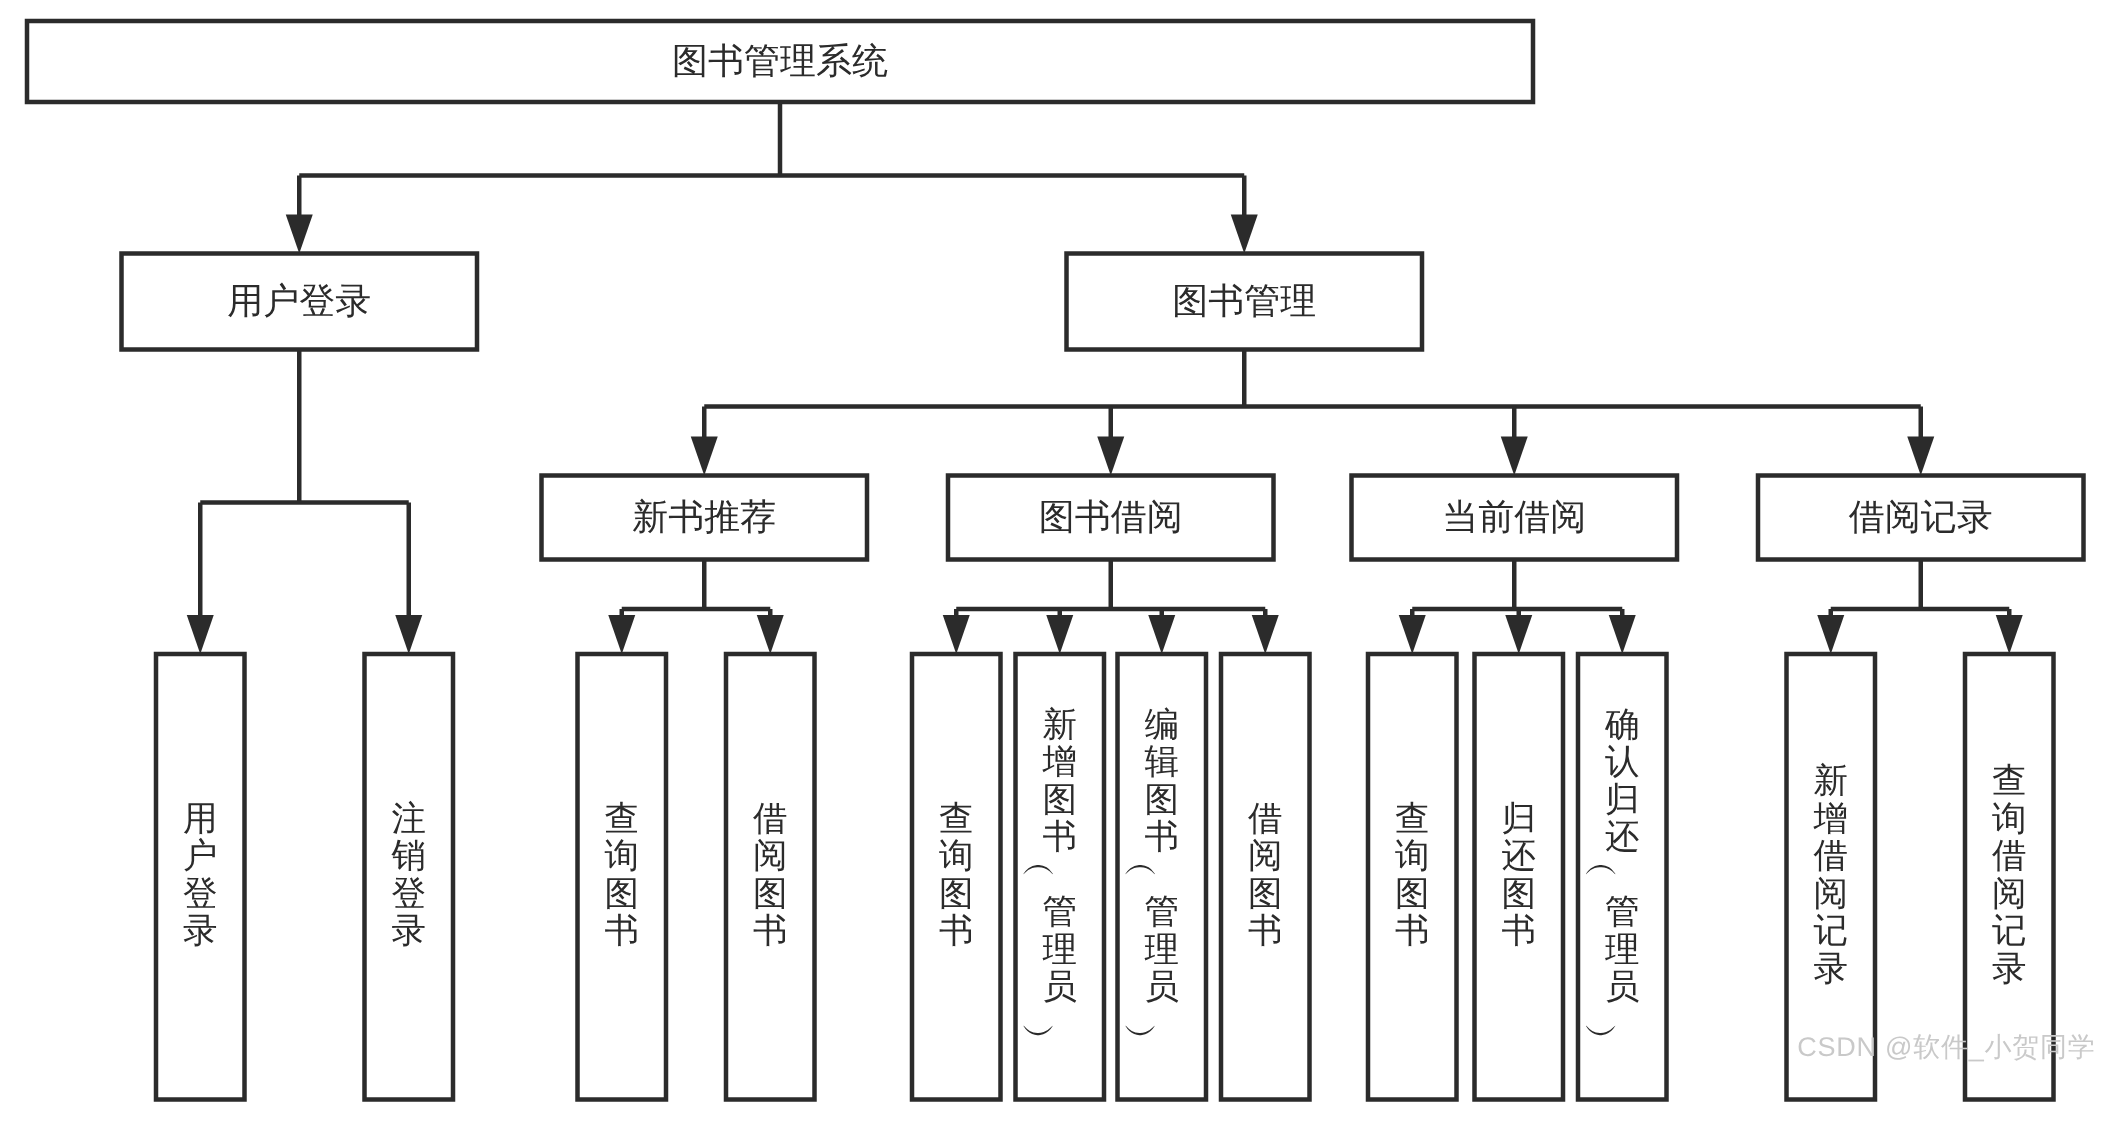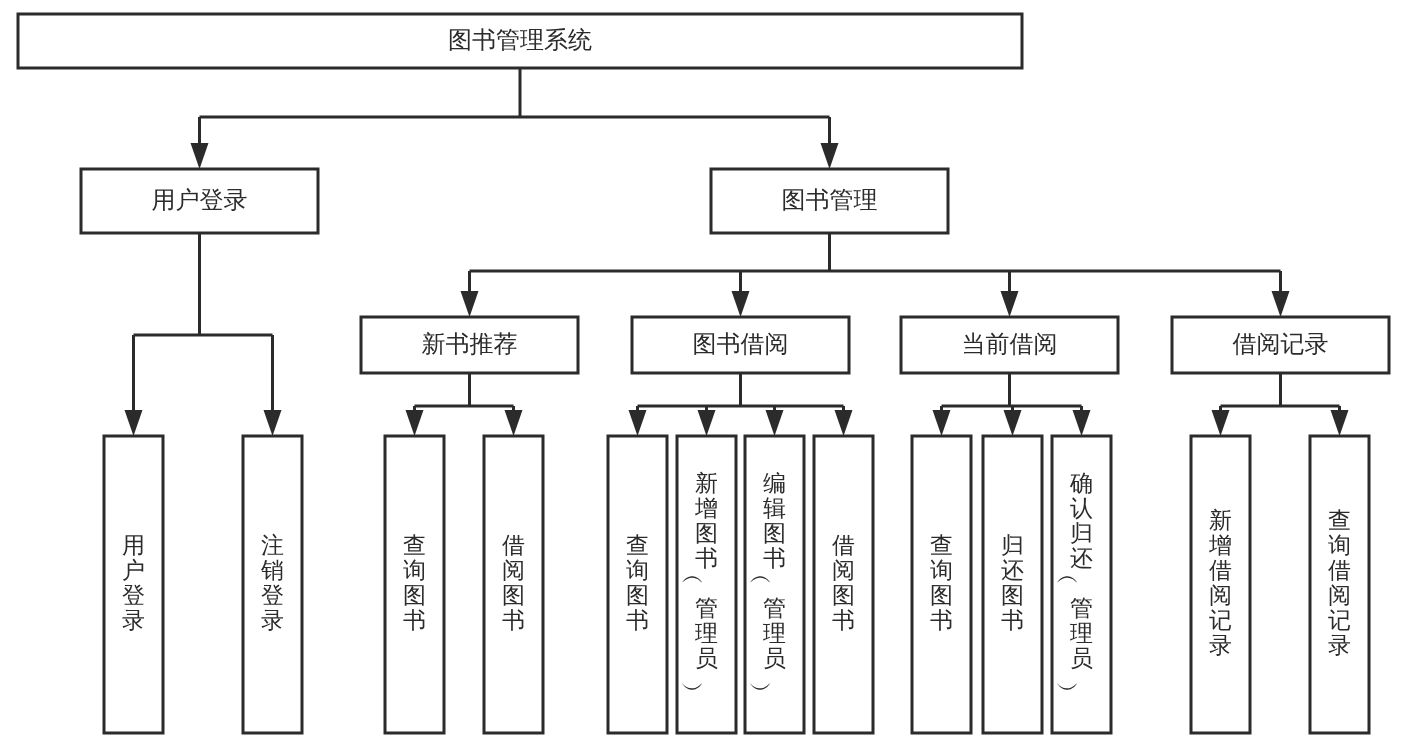--- a/index.html
+++ b/index.html
@@ -176,13 +176,14 @@
         <g>
           <rect x="1191" y="436" width="59" height="297" class="node-box"></rect>
           <text class="node-label label-v"><tspan x="1220.5" y="522">新</tspan><tspan x="1220.5" y="547">增</tspan><tspan x="1220.5" y="572">借</tspan><tspan x="1220.5" y="597">阅</tspan><tspan x="1220.5" y="622">记</tspan><tspan x="1220.5" y="647">录</tspan></text>
         </g>
         <g>
           <rect x="1310" y="436" width="59" height="297" class="node-box"></rect>
           <text class="node-label label-v"><tspan x="1339.5" y="522">查</tspan><tspan x="1339.5" y="547">询</tspan><tspan x="1339.5" y="572">借</tspan><tspan x="1339.5" y="597">阅</tspan><tspan x="1339.5" y="622">记</tspan><tspan x="1339.5" y="647">录</tspan></text>
         </g>
       </g>
   </svg>
+  <div class="wm">CSDN @软件_小贺同学</div>
 </div>
 
 </body></html>

